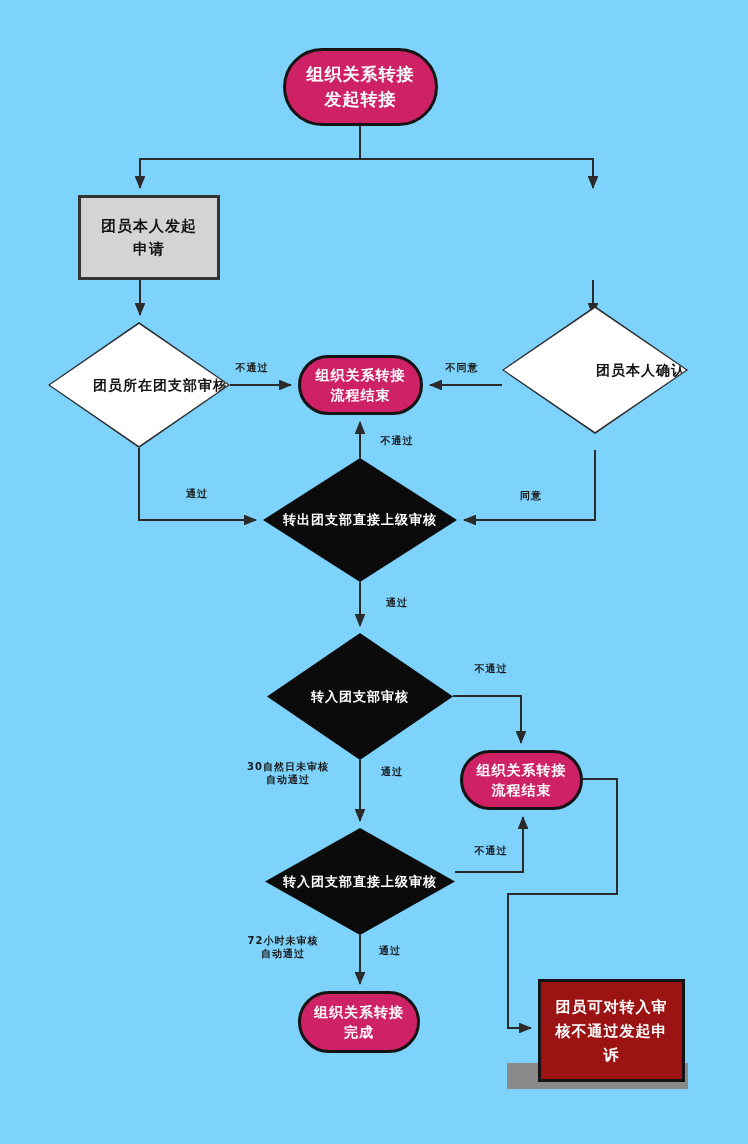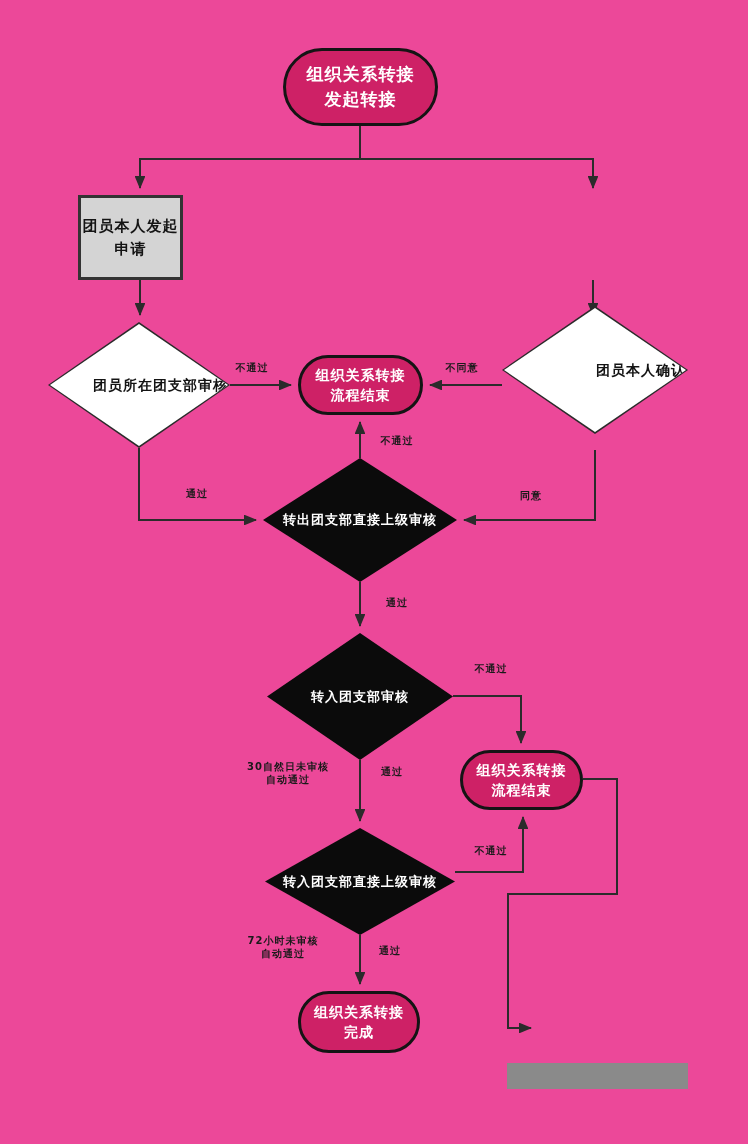--- a/index.html
+++ b/index.html
@@ -1,17 +1,17 @@
 <!DOCTYPE html>
 <html><head>
 <meta charset="utf-8">
 <style>
   html,body{margin:0;padding:0;background:#ffffff;}
   #canvas{
-    position:relative;width:748px;height:1144px;background:#ec4899;overflow:hidden;
+    position:relative;width:748px;height:1144px;background:#7dd3fc;overflow:hidden;
     font-family:"DejaVu Sans","Liberation Sans",sans-serif;
   }
   #wires{position:absolute;left:0;top:0;width:748px;height:1144px;}
   .node{position:absolute;box-sizing:border-box;display:flex;flex-direction:column;
     align-items:center;justify-content:center;text-align:center;font-weight:bold;}
   .stadium{background:#CE2166;border:3px solid #141414;border-radius:40px;color:#ffffff;
     font-size:15px;line-height:1.45;letter-spacing:1px;}
   .stadium.start{font-size:17px;border-radius:39px;}
   .graybox{background:#D4D4D4;border:3px solid #333333;color:#141414;font-size:15px;
     line-height:1.5;letter-spacing:1px;}
@@ -60,21 +60,21 @@
       <path d="M360 935 V984" marker-end="url(#arr)"></path>
       <path d="M583 779 H617 V894 H508 V1028 H531" marker-end="url(#arr)"></path>
     </g>
   </svg>
 
   <div class="node stadium start" style="left:283px;top:48px;width:155px;height:78px;">
     <span class="l2">组织关系转接</span>
     <span class="l2">发起转接</span>
   </div>
 
-  <div class="node graybox" style="left:78px;top:195px;width:105px;height:85px;">
+  <div class="node graybox" style="left:78px;top:195px;width:142px;height:85px;">
     <span class="l2">团员本人发起</span>
     <span class="l2">申请</span>
   </div>
 
 
   <div class="diamond-outer" style="left:48px;top:322px;width:182px;height:126px;">
     <div class="diamond-inner">
       <span>团员所在团支部审核</span>
     </div>
   </div>
@@ -108,20 +108,23 @@
     <span class="l2">转入团支部</span>
     <span class="l2">直接上级审核</span>
   </div>
 
   <div class="node stadium" style="left:298px;top:991px;width:122px;height:62px;font-size:14px;">
     <span class="l2">组织关系转接</span>
     <span class="l2">完成</span>
   </div>
 
   <div class="shadowbar" style="left:507px;top:1063px;width:181px;height:26px;"></div>
+  <div class="node redbox" style="left:538px;top:979px;width:147px;height:103px;">
+    <span>团员可对转入审核不通过发起申诉</span>
+  </div>
 
   <div class="elabel" style="left:222px;top:361px;width:60px;">不通过</div>
   <div class="elabel" style="left:432px;top:361px;width:60px;">不同意</div>
   <div class="elabel" style="left:366px;top:434px;width:62px;">不通过</div>
   <div class="elabel" style="left:167px;top:487px;width:60px;">通过</div>
   <div class="elabel" style="left:501px;top:489px;width:60px;">同意</div>
   <div class="elabel" style="left:367px;top:596px;width:60px;">通过</div>
   <div class="elabel" style="left:458px;top:662px;width:66px;">不通过</div>
   <div class="elabel" style="left:223px;top:760px;width:130px;">
     <span class="l2">30自然日未审核</span>

